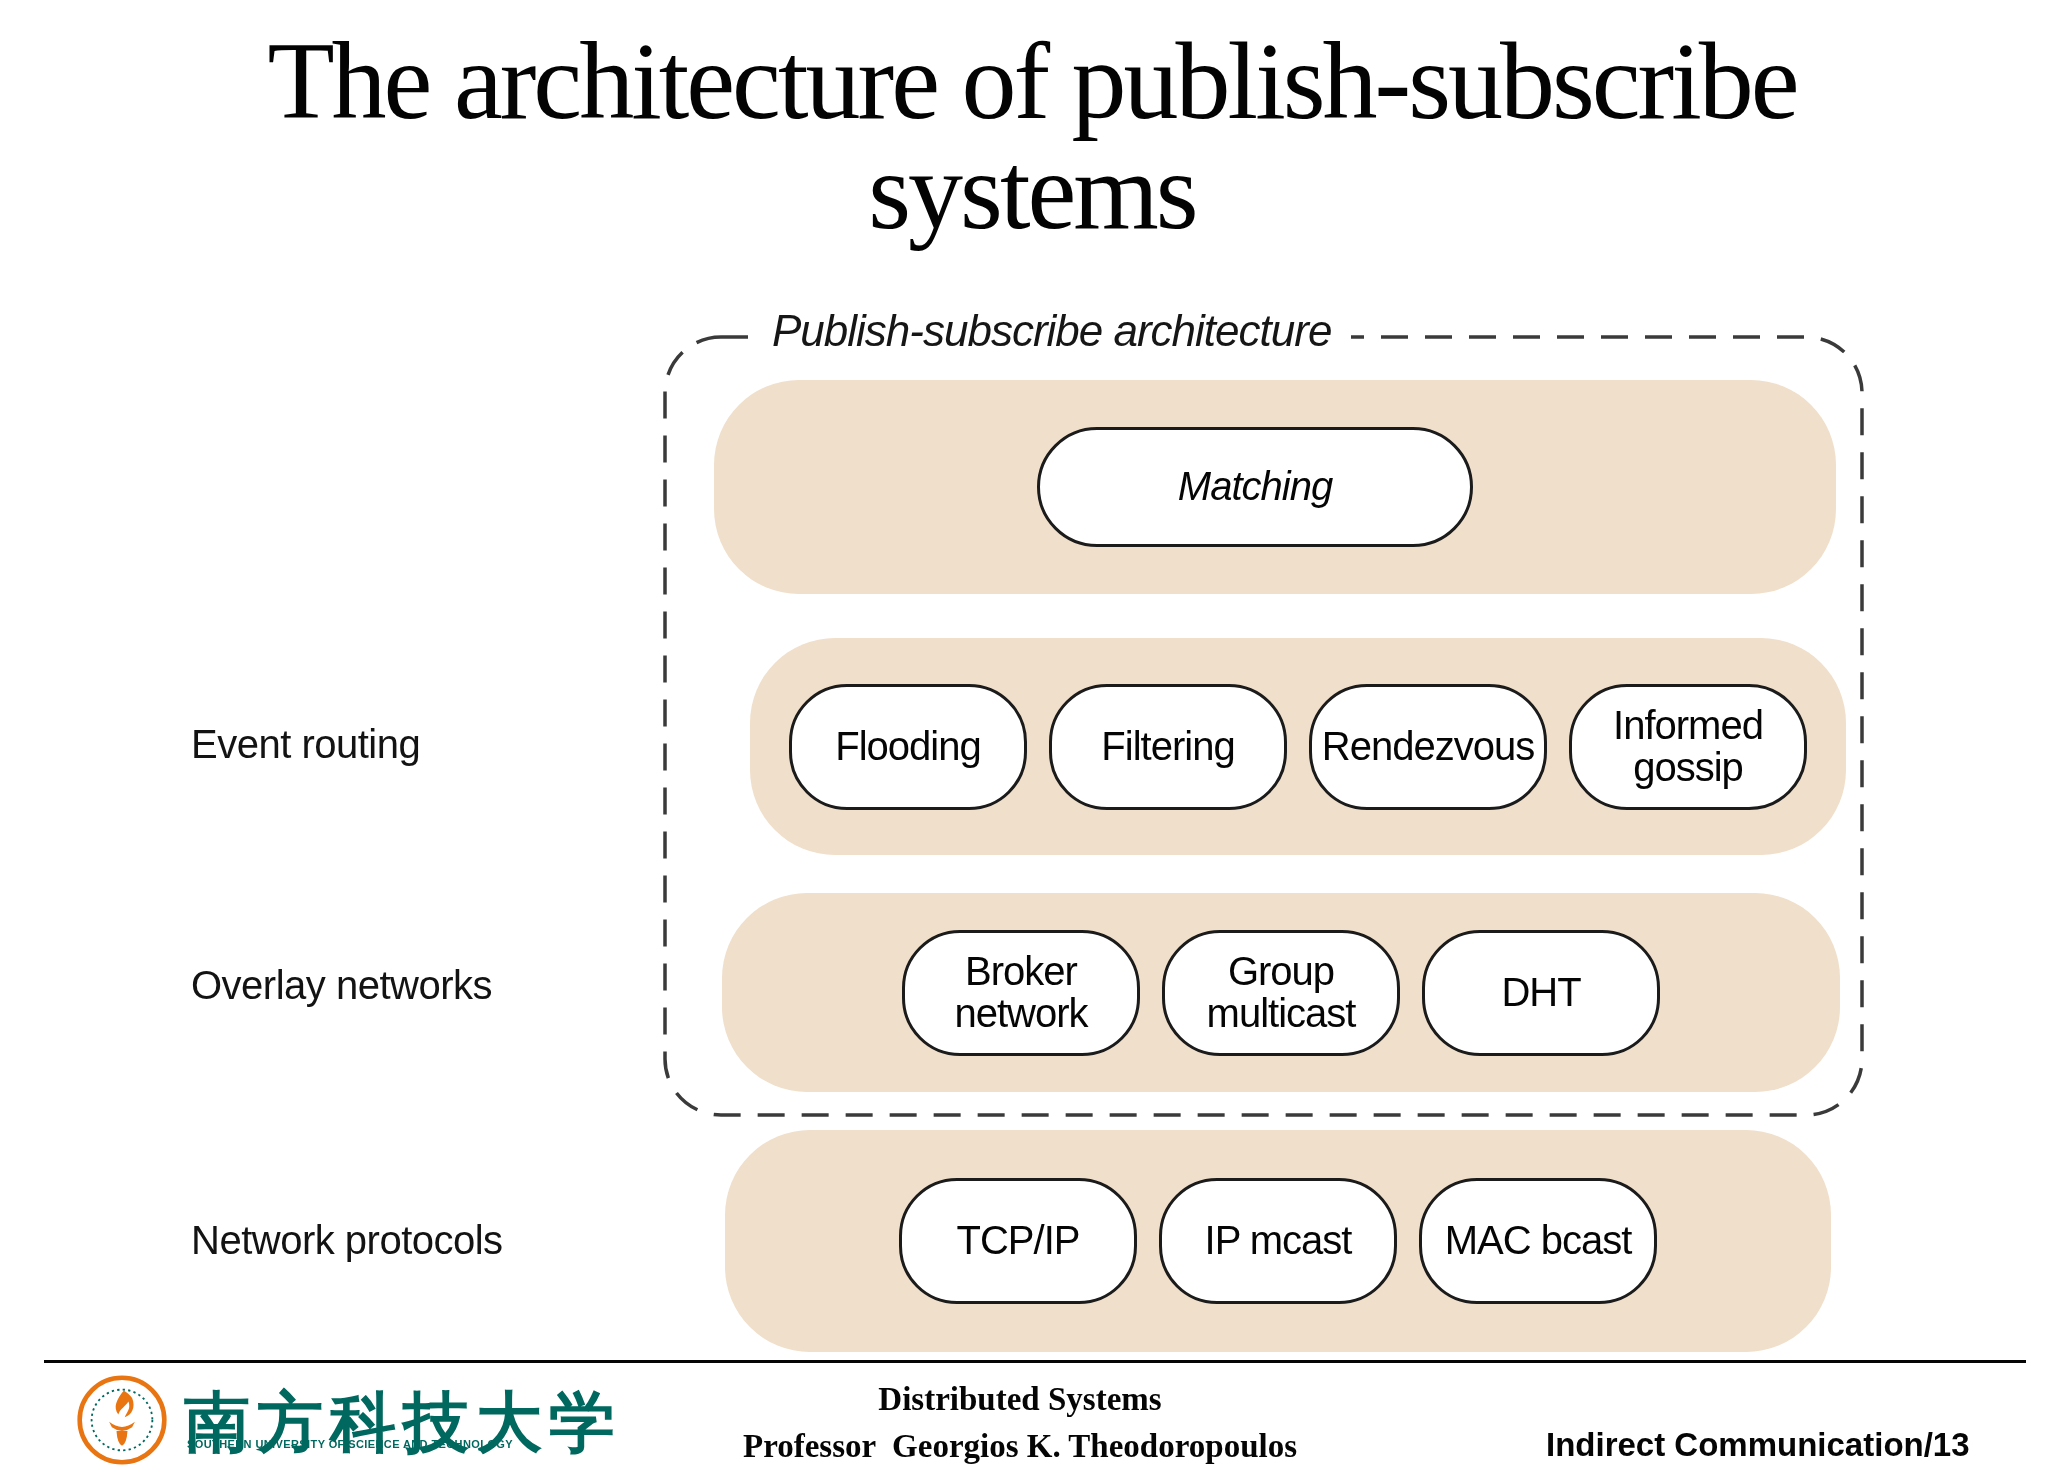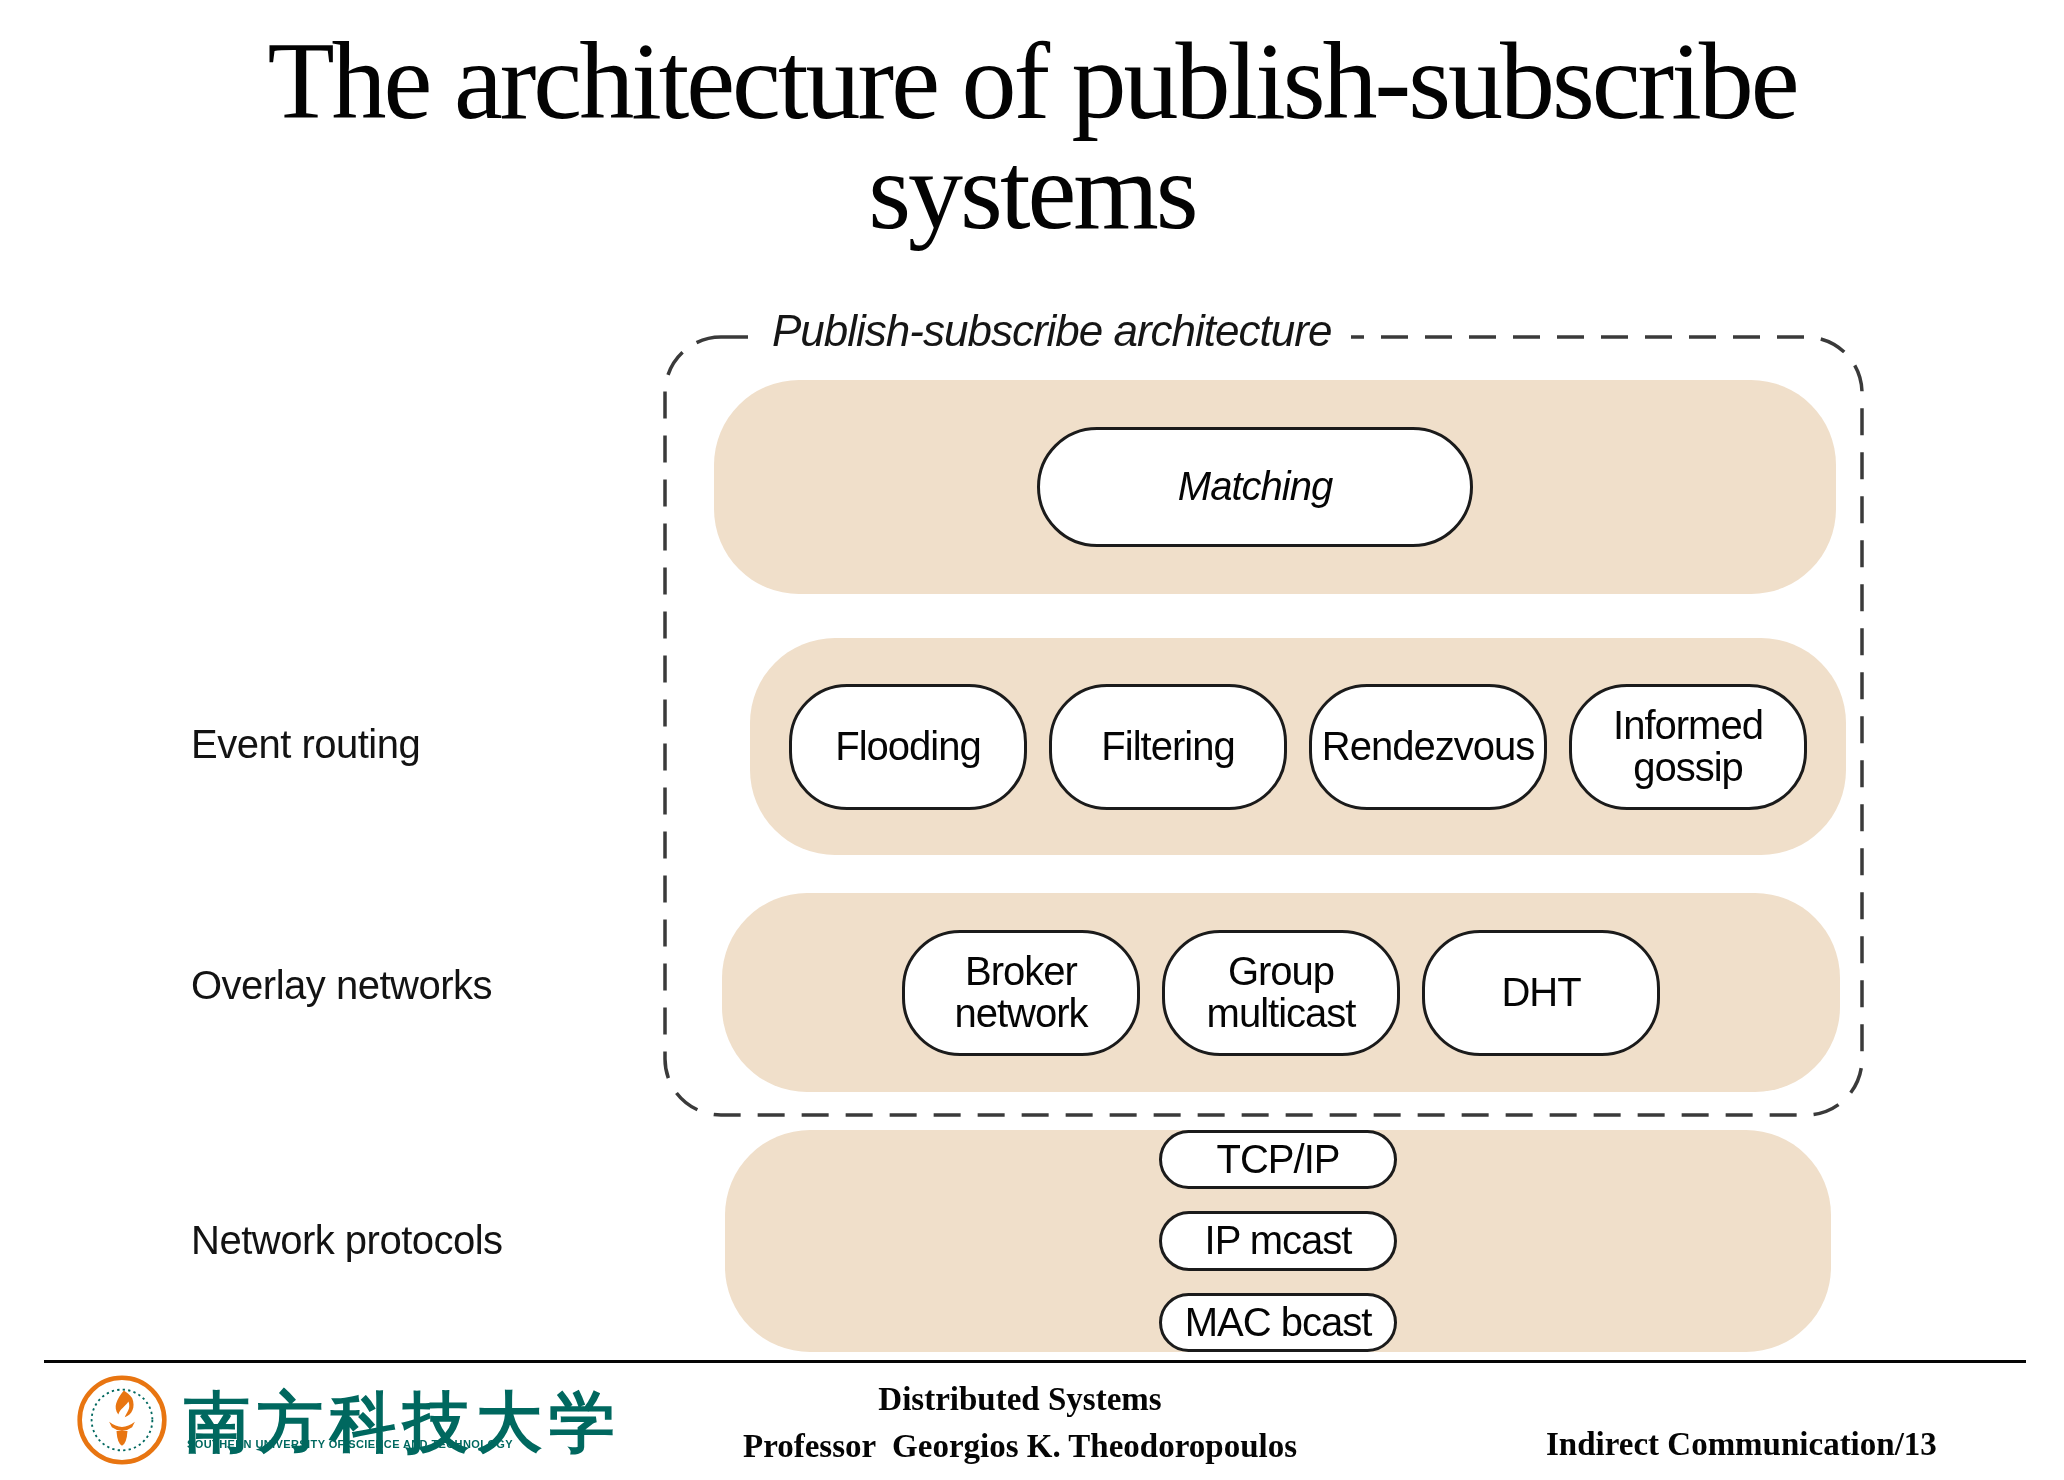--- a/index.html
+++ b/index.html
@@ -20,21 +20,21 @@
     background:#ffffff;padding:0 20px;
     font-style:italic;font-size:44px;letter-spacing:-1px;color:#161616;
   }
   .band{
     position:absolute;background:#f0dfca;border-radius:85px;
     display:flex;align-items:center;justify-content:center;gap:22px;
   }
   #band-matching{left:714px;top:380px;width:1122px;height:214px;font-style:italic;}
   #band-event   {left:750px;top:638px;width:1096px;height:217px;}
   #band-overlay {left:722px;top:893px;width:1118px;height:199px;}
-  #band-network {left:725px;top:1130px;width:1106px;height:222px;flex-direction:column;}
+  #band-network {left:725px;top:1130px;width:1106px;height:222px;}
   .pill{
     background:#ffffff;border:3.5px solid #1b1b1b;border-radius:58px;
     width:238px;height:126px;box-sizing:border-box;
     display:flex;align-items:center;justify-content:center;
     text-align:center;font-size:40px;line-height:1.04;letter-spacing:-1px;color:#050505;
     padding:0 6px;
   }
   .pill.wide{width:436px;height:120px;border-radius:62px;transform:translateX(-20px);}
   .row-label{
     position:absolute;left:191px;font-size:40px;letter-spacing:-0.5px;color:#131313;
@@ -55,21 +55,21 @@
     position:absolute;left:187px;top:1438px;
     font-size:11px;font-weight:bold;letter-spacing:0.4px;color:#00685f;white-space:nowrap;
   }
   .footer-center{
     position:absolute;left:690px;top:1376px;width:660px;text-align:center;
     font-family:"Liberation Serif",serif;font-weight:bold;font-size:33px;line-height:1.42;color:#050505;
   }
   .footer-center .pre{white-space:pre;}
   .footer-right{
     position:absolute;left:1546px;top:1426px;
-    font-family:Liberation Serif, serif;font-weight:bold;font-size:33px;color:#050505;white-space:nowrap;
+    font-family:Liberation Sans, sans-serif;font-weight:bold;font-size:33px;color:#050505;white-space:nowrap;
   }
 </style>
 </head>
 <body>
 
 <div class="slide-title">
   <div>The architecture of publish-subscribe</div>
   <div>systems</div>
 </div>
 

